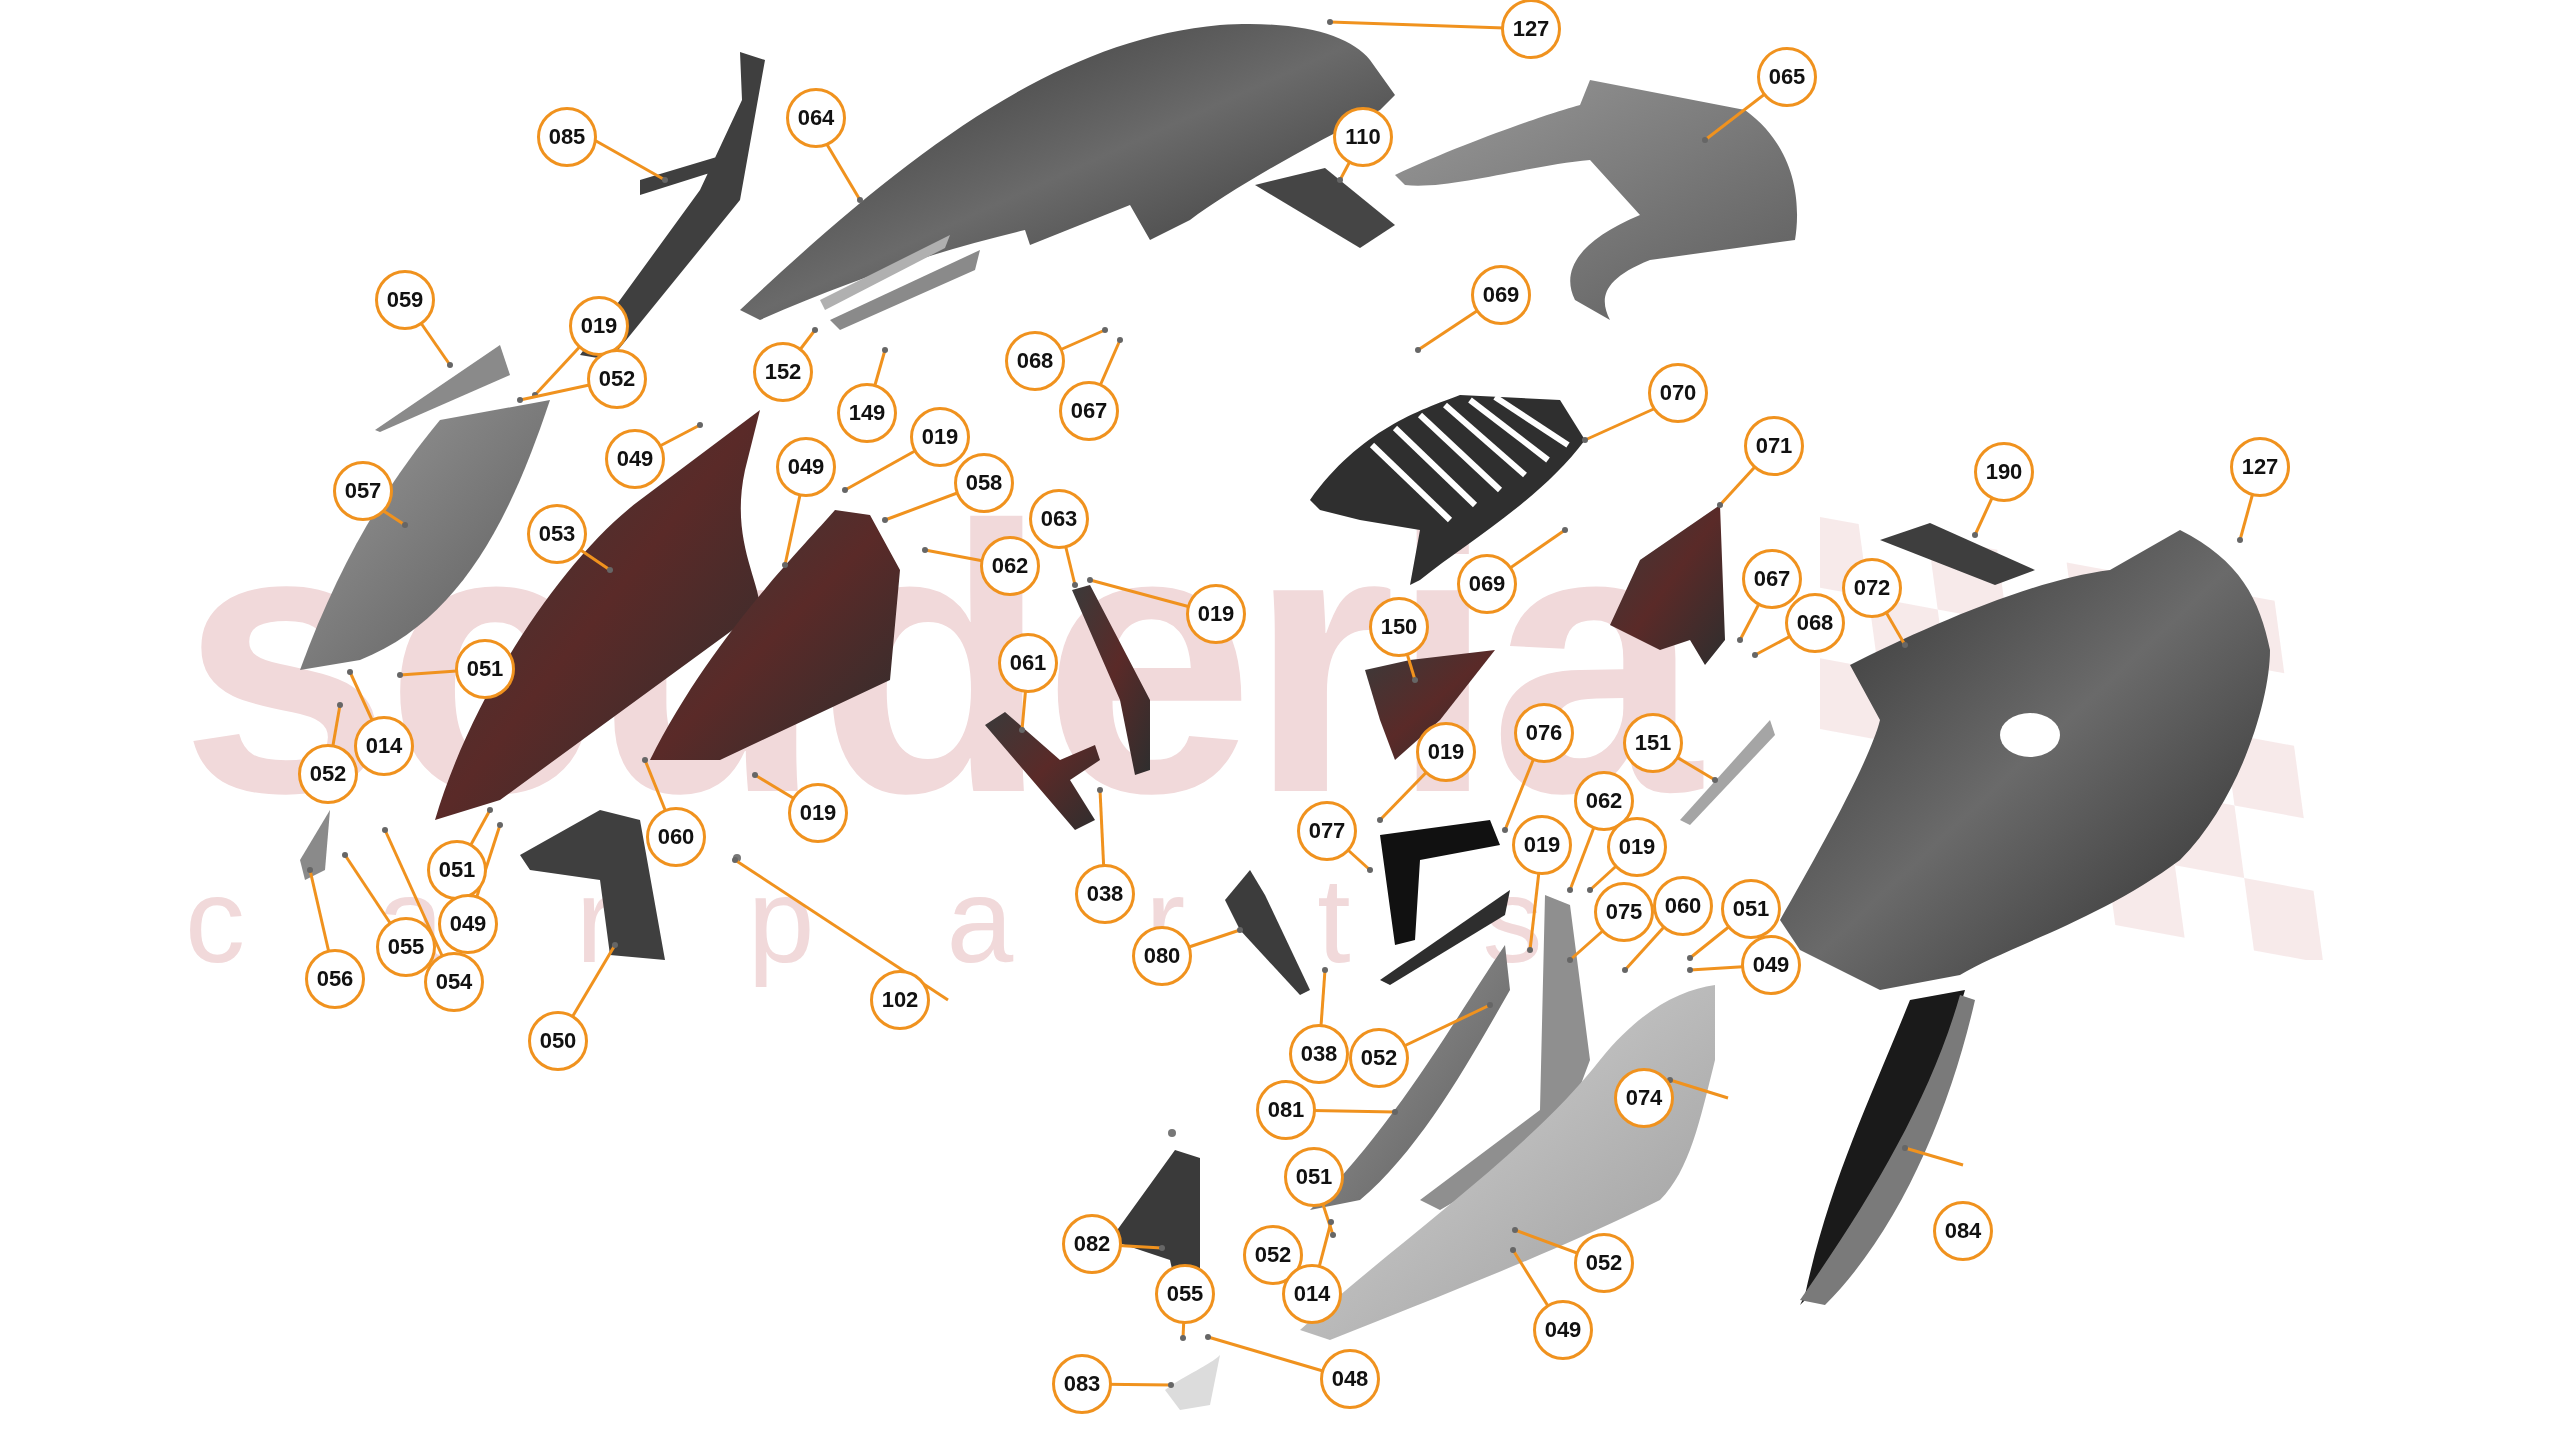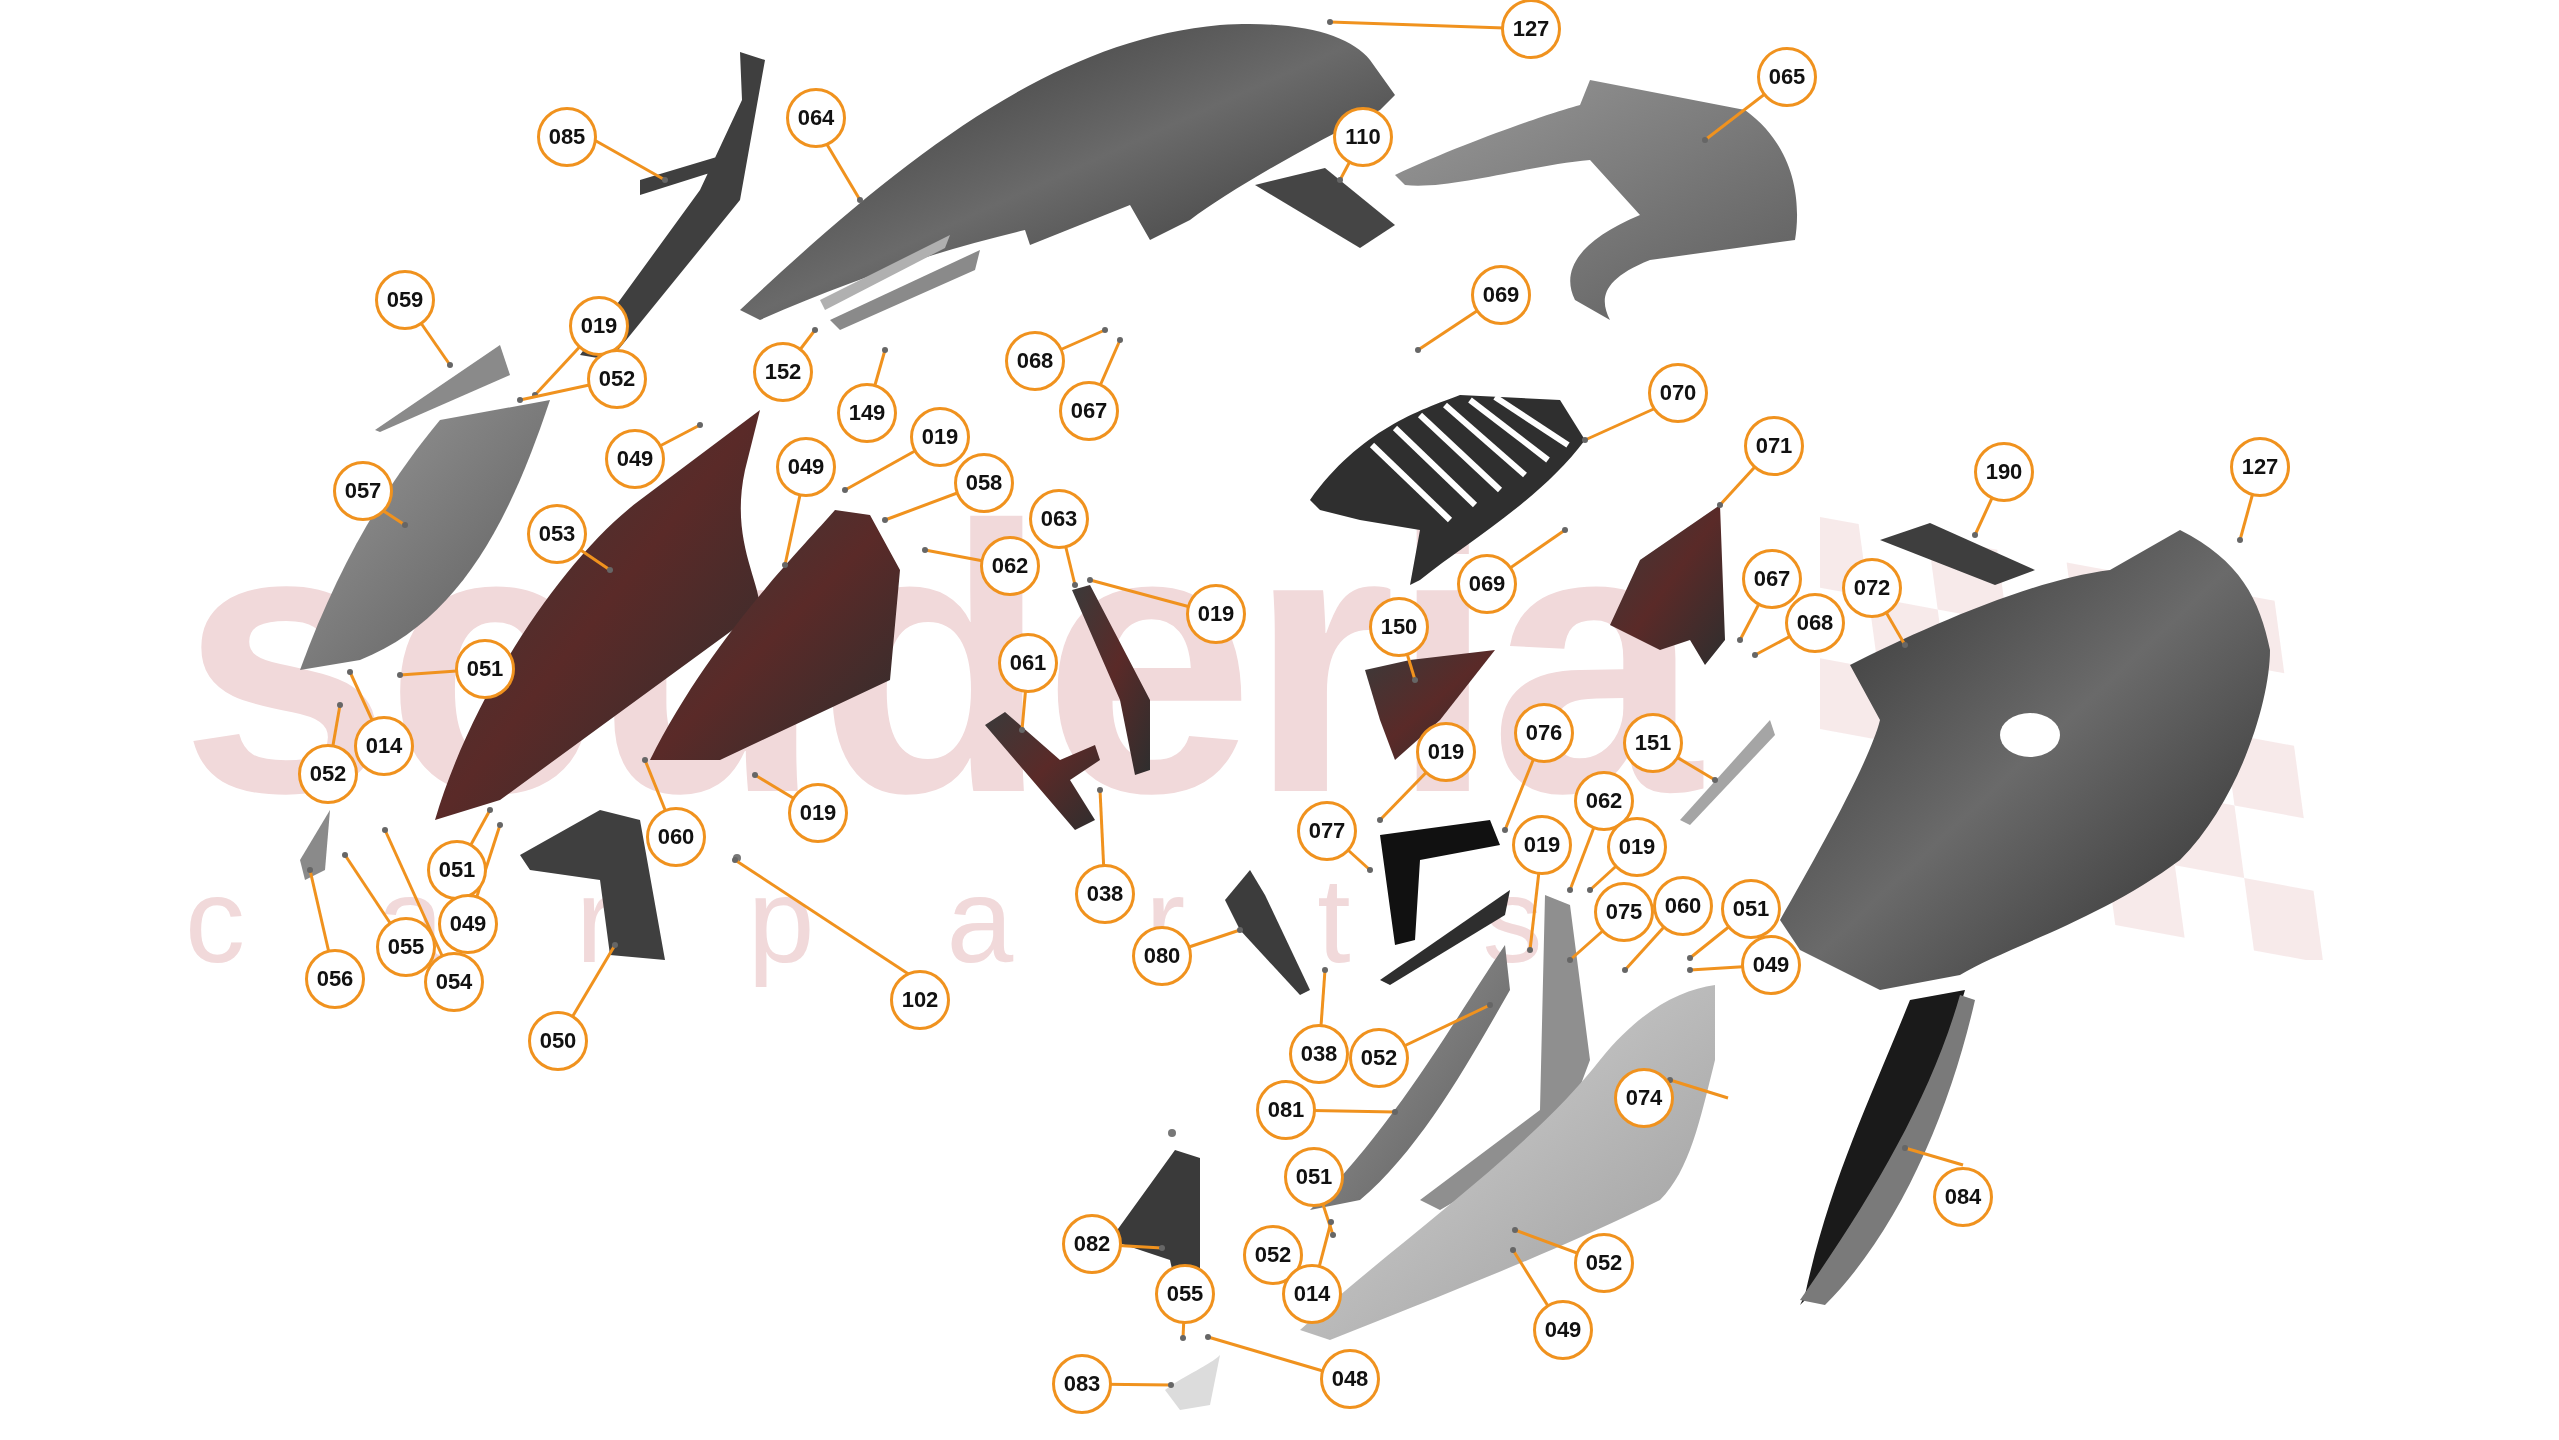--- a/index.html
+++ b/index.html
@@ -359,27 +359,27 @@
       <div class="callout" style="left: 1105px; top: 894px;">038</div>
       <div class="callout" style="left: 1624px; top: 912px;">075</div>
       <div class="callout" style="left: 1683px; top: 906px;">060</div>
       <div class="callout" style="left: 1751px; top: 909px;">051</div>
       <div class="callout" style="left: 468px; top: 924px;">049</div>
       <div class="callout" style="left: 406px; top: 947px;">055</div>
       <div class="callout" style="left: 1162px; top: 956px;">080</div>
       <div class="callout" style="left: 1771px; top: 965px;">049</div>
       <div class="callout" style="left: 335px; top: 979px;">056</div>
       <div class="callout" style="left: 454px; top: 982px;">054</div>
-      <div class="callout" style="left: 920px; top: 1000px;">102</div>
+      <div class="callout" style="left: 900px; top: 1000px;">102</div>
       <div class="callout" style="left: 558px; top: 1041px;">050</div>
       <div class="callout" style="left: 1319px; top: 1054px;">038</div>
       <div class="callout" style="left: 1379px; top: 1058px;">052</div>
       <div class="callout" style="left: 1644px; top: 1098px;">074</div>
       <div class="callout" style="left: 1286px; top: 1110px;">081</div>
-      <div class="callout" style="left: 1963px; top: 1197px;">084</div>
+      <div class="callout" style="left: 1963px; top: 1231px;">084</div>
       <div class="callout" style="left: 1314px; top: 1177px;">051</div>
       <div class="callout" style="left: 1092px; top: 1244px;">082</div>
       <div class="callout" style="left: 1273px; top: 1255px;">052</div>
       <div class="callout" style="left: 1604px; top: 1263px;">052</div>
       <div class="callout" style="left: 1312px; top: 1294px;">014</div>
       <div class="callout" style="left: 1185px; top: 1294px;">055</div>
       <div class="callout" style="left: 1563px; top: 1330px;">049</div>
       <div class="callout" style="left: 1350px; top: 1379px; text-align: center;">048</div>
       <div class="callout" style="left: 1082px; top: 1384px;">083</div>
     </div>

